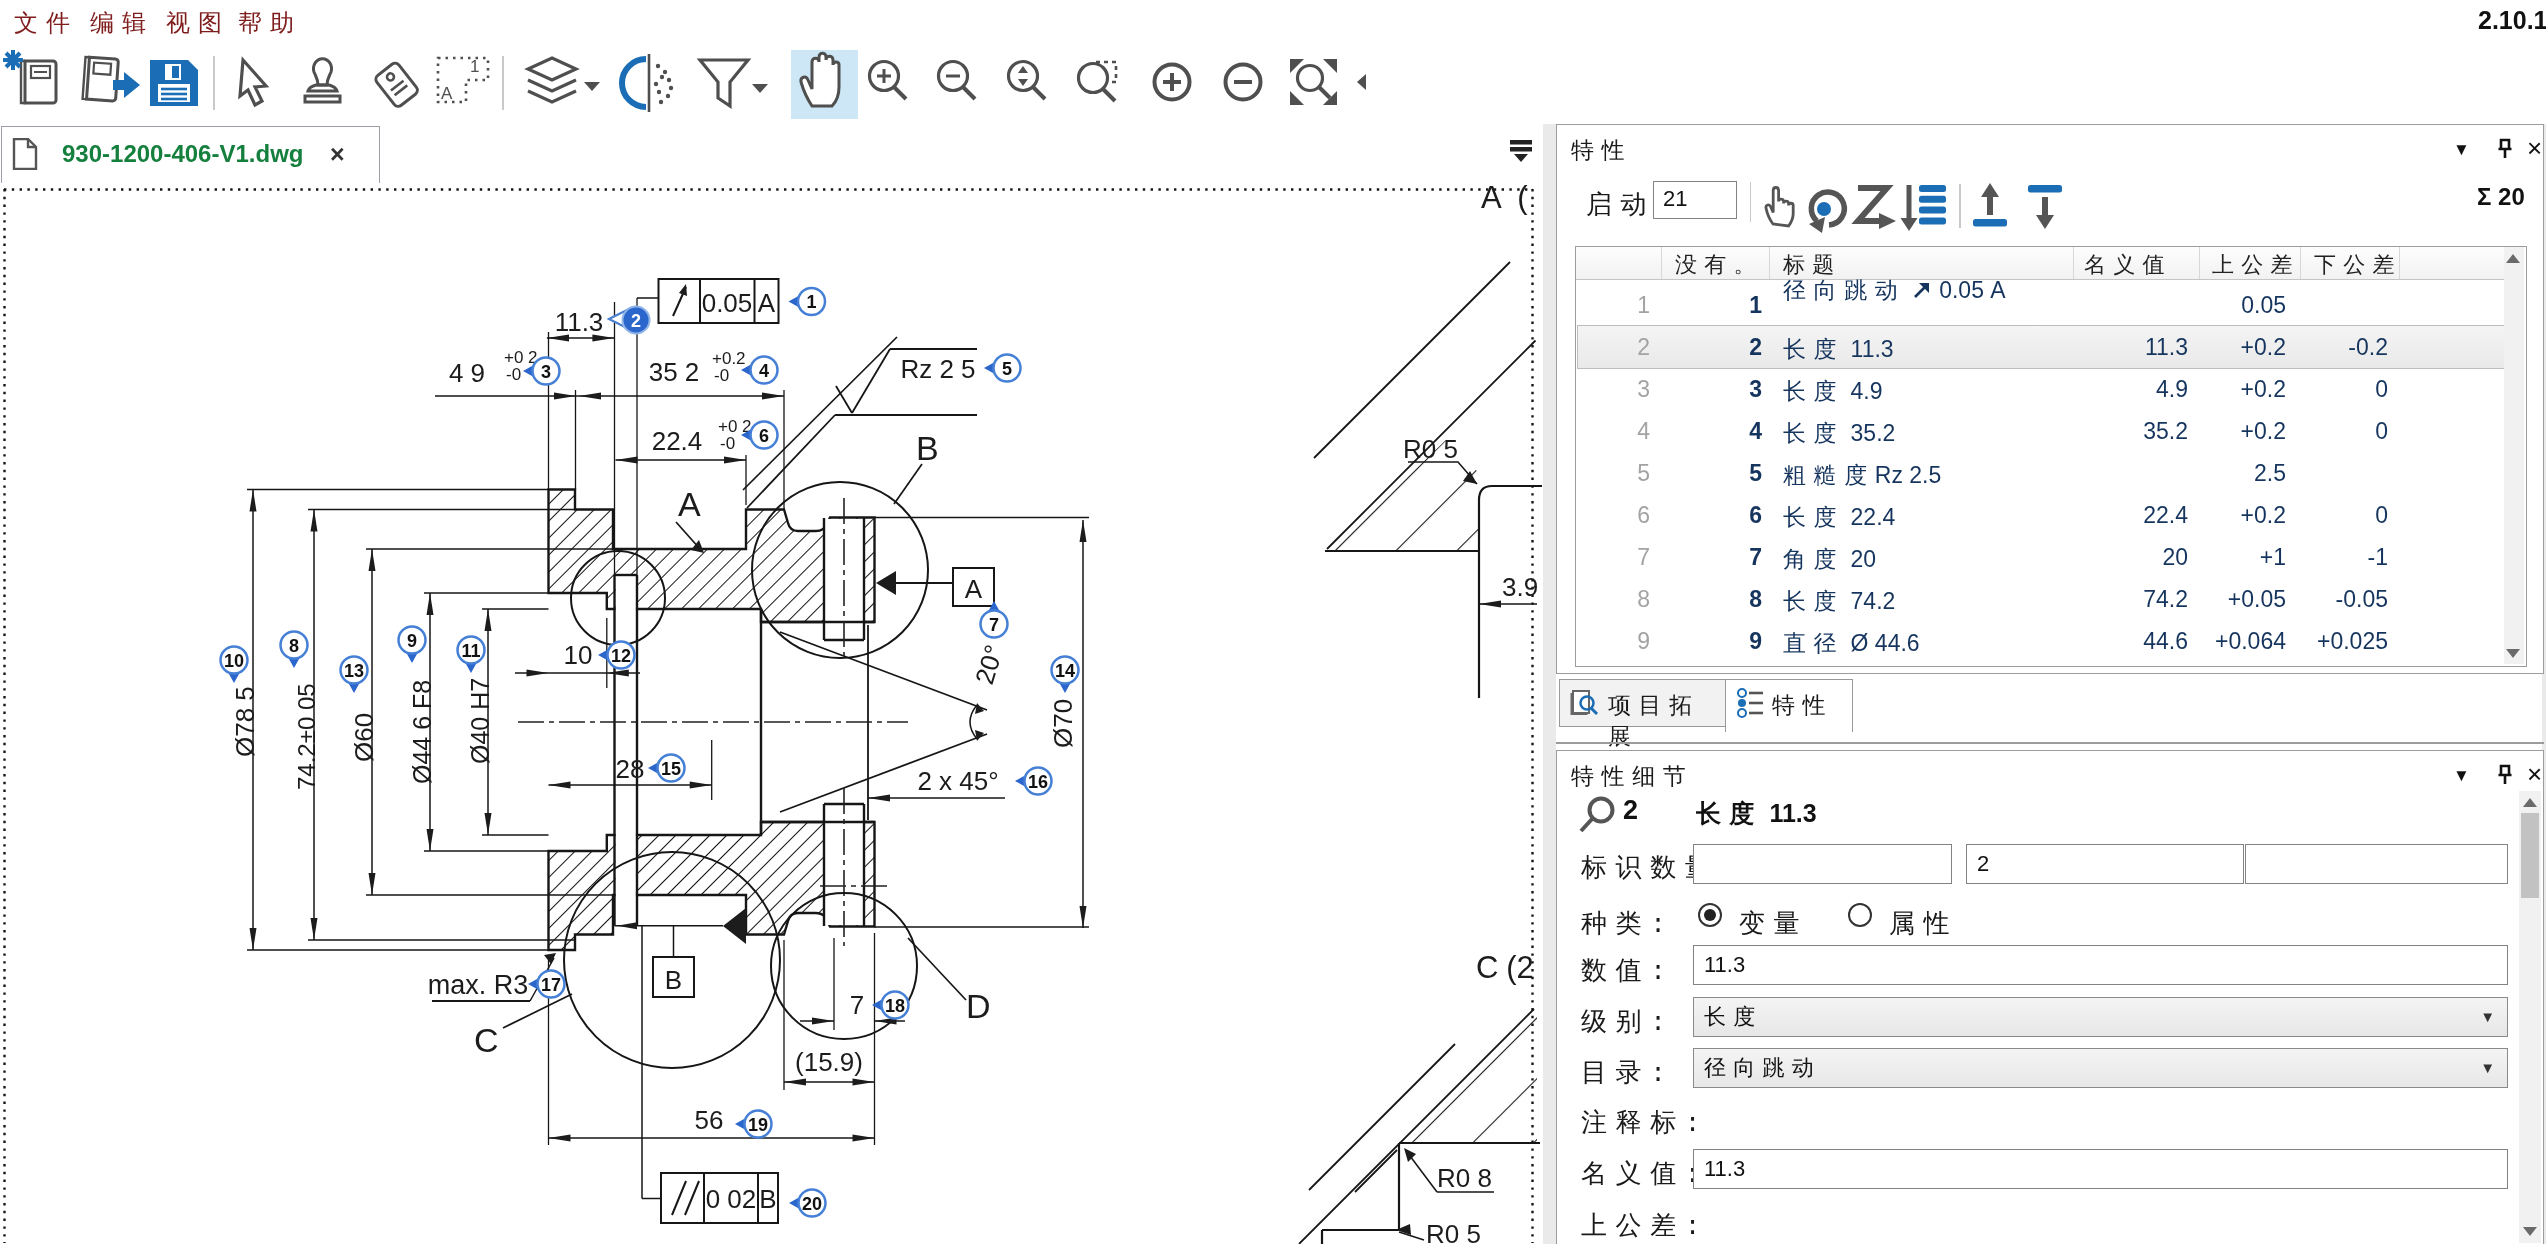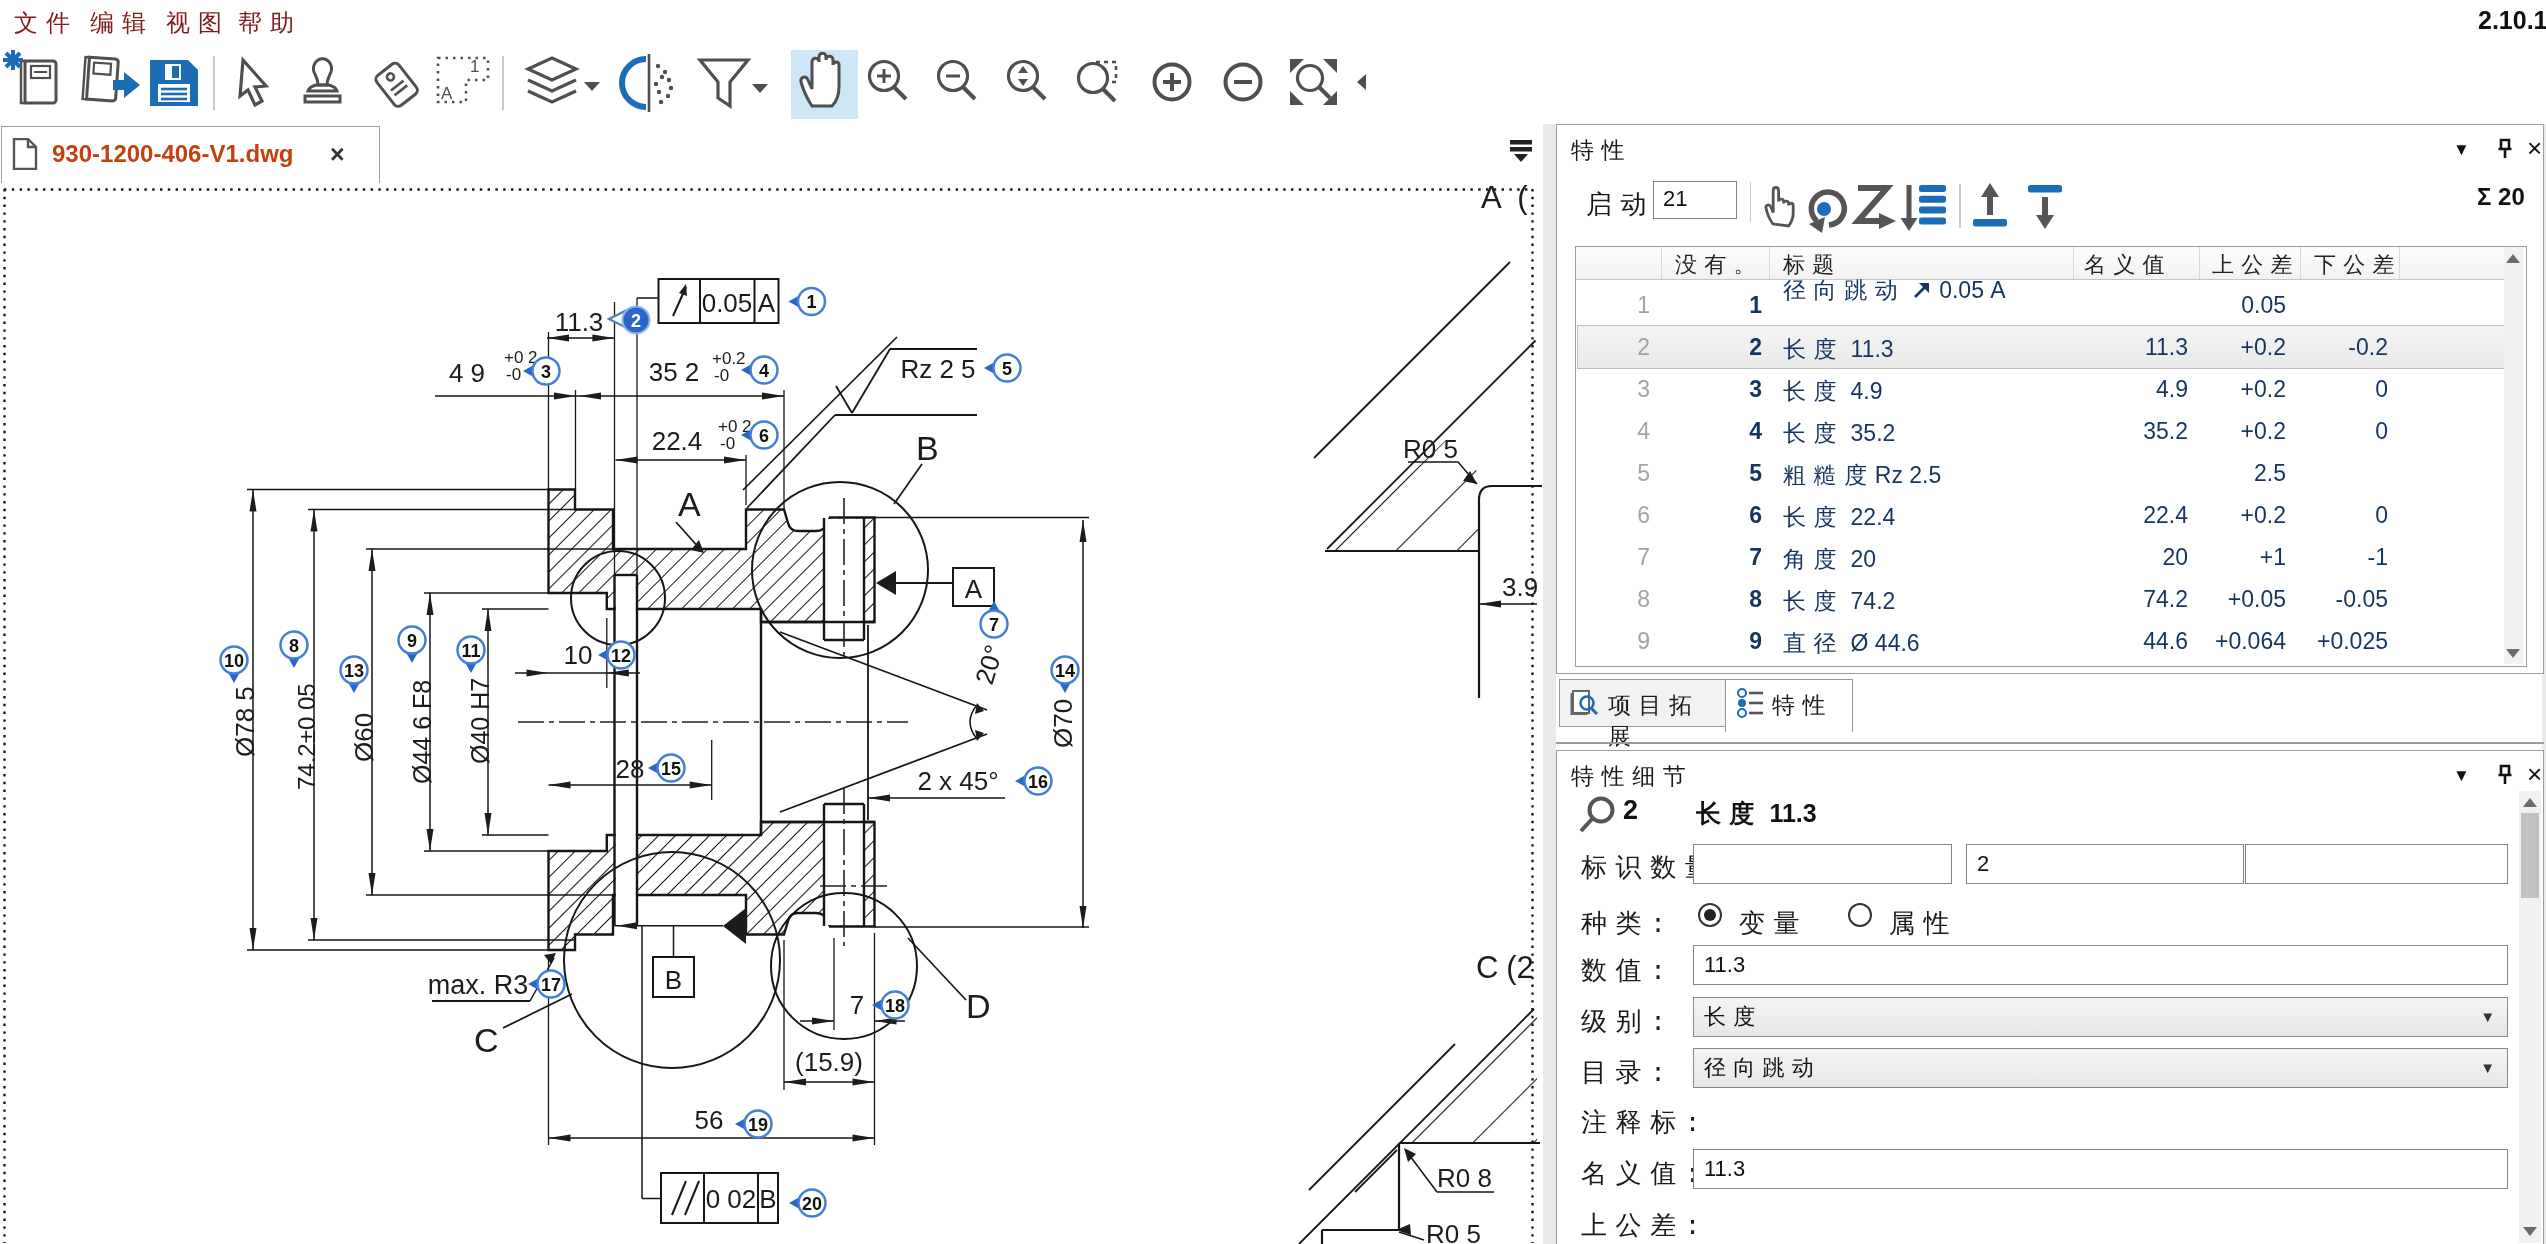--- a/index.html
+++ b/index.html
@@ -1,21 +1,21 @@
 <!DOCTYPE html>
 <html><head><meta charset="utf-8">
 <style>
   html,body{margin:0;padding:0;width:2546px;height:1244px;overflow:hidden;background:#fff;
     font-family:"Liberation Sans",sans-serif;-webkit-font-smoothing:antialiased;}
   .abs{position:absolute;}
   .cjk{letter-spacing:.33em;}
   .menu{font-size:24px;color:#7f1d1d;top:7px;}
   #ver{top:6px;left:2478px;font-size:25px;font-weight:bold;color:#111;}
   #tab{left:1px;top:126px;width:377px;height:56px;background:#fff;border:1px solid #9aa0a6;border-bottom:none;}
-  #tabname{left:50px;top:13px;font-size:24px;font-weight:bold;color:#c2410c;}
+  #tabname{left:60px;top:13px;font-size:24px;font-weight:bold;color:#15803d;}
   #tabx{left:328px;top:13px;font-size:25px;color:#333;font-weight:bold;}
   #gapcol{left:1543px;top:124px;width:13px;height:1120px;background:#eaeaea;}
   #rightedge{left:2542px;top:124px;width:4px;height:1120px;background:#eaeaea;}
   .panel{background:#fff;border:1px solid #9c9c9c;}
   #panelA{left:1556px;top:124px;width:986px;height:548px;}
   #panelB{left:1556px;top:750px;width:986px;height:494px;}
   .ptitle{left:14px;top:10px;font-size:23px;color:#1a1a1a;}
   .inp{border:1px solid #838383;background:#fff;font-size:22px;color:#111;}
   .sel{border:1px solid #8a8a8a;background:linear-gradient(#f4f4f4,#e7e7e7);font-size:22px;color:#111;}
   .lbl{font-size:26px;color:#1a1a1a;font-family:Liberation Mono, monospace;}

